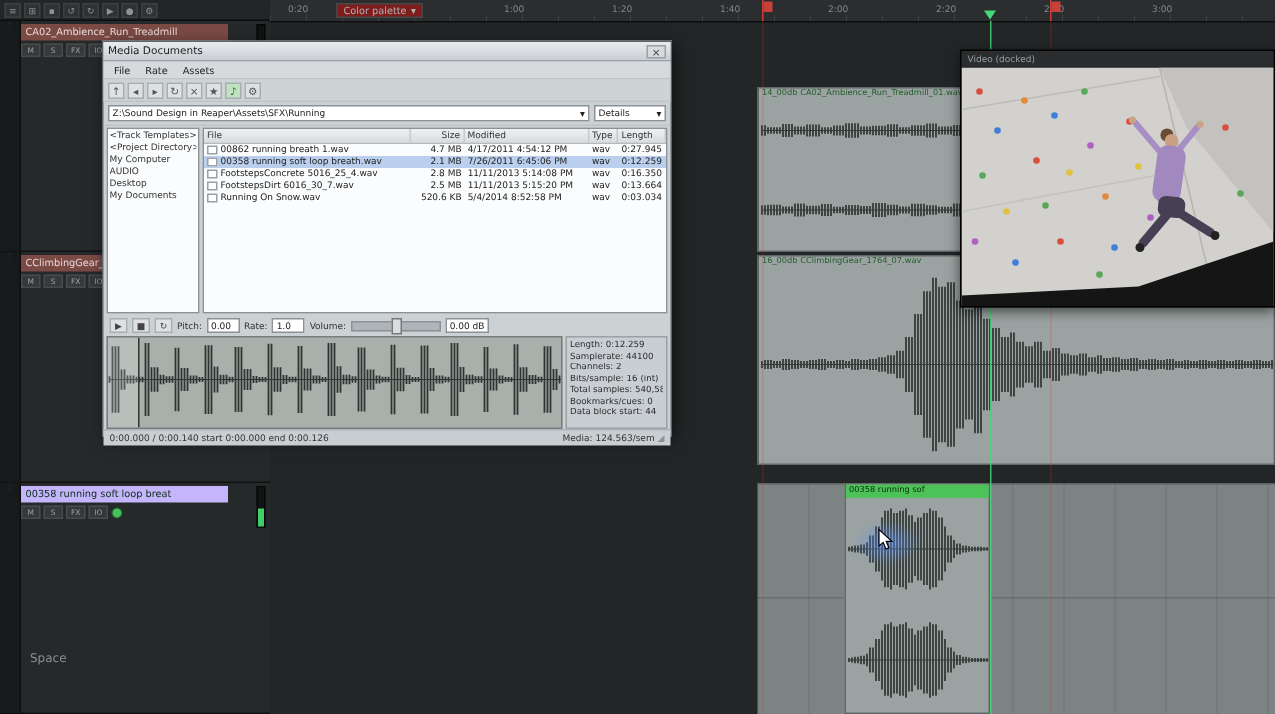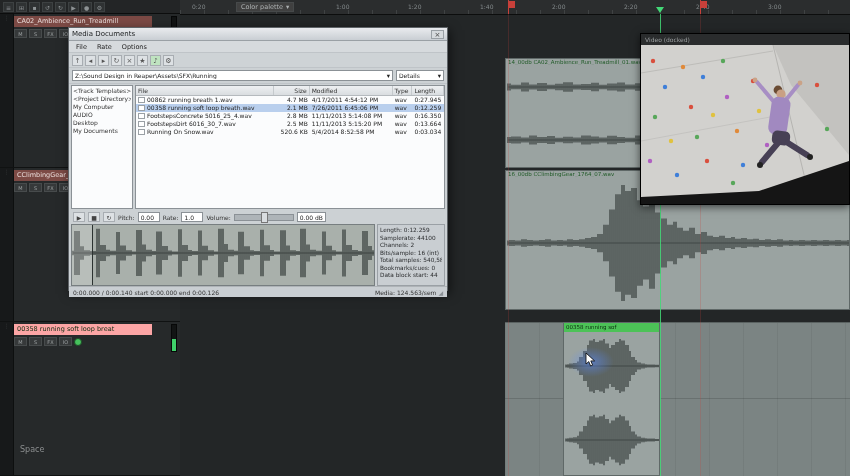--- a/index.html
+++ b/index.html
@@ -2,21 +2,21 @@
 <html><head>
 <meta charset="utf-8">
 <style>
   html,body{margin:0;padding:0}
   body{width:850px;height:476px;overflow:hidden;background:#101112;font-family:"DejaVu Sans",sans-serif}
   .screen{position:relative;width:850px;height:476px;background:#1a1c1d;overflow:hidden}
 
   
   .topbar{position:absolute;left:0;top:0;width:180px;height:14px;background:#232526;border-bottom:1px solid #0c0d0d;display:flex;align-items:center;gap:2px;padding:0 3px;box-sizing:border-box;z-index:3}
   .tb-icon{width:11px;height:10px;background:#2f3233;border:1px solid #3d4142;color:#8d9294;font-size:6px;line-height:9px;text-align:center;box-sizing:border-box}
-  .palette-btn{position:absolute;left:236px;top:2px;height:10px;background:#404040;border:1px solid #46494a;color:#aeb2b3;font-size:6.5px;line-height:8px;padding:0 4px;display:flex;align-items:flex-end;gap:3px;z-index:4;box-sizing:border-box}
+  .palette-btn{position:absolute;left:224px;top:2px;height:10px;background:#7f1d1d;border:1px solid #46494a;color:#aeb2b3;font-size:6.5px;line-height:8px;padding:0 4px;display:flex;align-items:flex-end;gap:3px;z-index:4;box-sizing:border-box}
 
   
   .ruler{position:absolute;left:180px;top:0;width:670px;height:14px;background:#2b2d2e;border-bottom:1px solid #0c0d0d;z-index:1}
   .ruler-ticks{position:absolute;left:0;top:10px;width:100%;height:4px;background:repeating-linear-gradient(90deg,#3f4243 0 1px,transparent 1px 24px)}
   .tick{position:absolute;top:3px;font-size:6px;color:#83898b}
   .marker-stem{position:absolute;top:0;width:1px;height:14px;background:#c8403a;z-index:5}
   .marker-flag{position:absolute;top:1px;width:6px;height:7px;background:#c8403a;z-index:5}
   .marker-drop{position:absolute;top:14px;width:1px;height:462px;background:rgba(200,64,58,.22);z-index:2}
   .play-tri{position:absolute;top:7px;width:0;height:0;border-left:4px solid transparent;border-right:4px solid transparent;border-top:6px solid #43d977;z-index:5}
   .play-line{position:absolute;top:14px;width:1px;height:462px;background:rgba(67,217,119,.85);z-index:4}
@@ -81,21 +81,21 @@
   .pv-handle{position:absolute;left:26px;top:-3px;width:5px;height:9px;background:#d9dde0;border:1px solid #777}
   .me-wave-row{height:62px;display:flex;gap:2px;padding:0 2px;box-sizing:border-box}
   .me-wave{position:relative;flex:1;background:#a9b0ab;border:1px solid #777e80;box-sizing:border-box;overflow:hidden}
   .wave-played{position:absolute;left:0;top:0;width:20px;height:100%;background:rgba(255,255,255,.18)}
   .wave-cursor{position:absolute;left:20px;top:0;width:1px;height:100%;background:#2c3331}
   .me-info{width:68px;background:#c9ced2;border:1px solid #9aa0a5;padding:2px;box-sizing:border-box}
   .info-line{font-size:5.8px;color:#2c2e30;line-height:7.5px;white-space:nowrap;overflow:hidden}
   .me-status{height:10px;background:#c9ced2;border-top:1px solid #aeb3b7;display:flex;justify-content:space-between;align-items:center;padding:0 4px;font-size:6px;color:#333}
   .grip-glyph{font-size:6px;color:#8b9196}
 
-  .space-label{position:absolute;left:20px;top:445px;font-size:8px;color:#8b8e8f;z-index:3}
+  .space-label{position:absolute;left:20px;top:434px;font-size:8px;color:#8b8e8f;z-index:3}
 </style>
 </head>
 <body>
 
 <div class="screen">
 
   <div class="topbar" id="tb-icons">
       <span class="tb-icon">≡</span>
       <span class="tb-icon">⊞</span>
       <span class="tb-icon">▪</span>
@@ -157,21 +157,21 @@
           <span class="tbtn">FX</span>
           <span class="tbtn">IO</span>
           <span class="tled"></span>
         </div>
         <div class="tmeter">
           <i></i>
         </div>
       </div>
       <div class="track" style="top: 308px; height: 154px;">
         <div class="tgrip">⋮</div>
-        <div class="tname" style="background: #fca5a5; color: rgb(13, 44, 16);">00358 running soft loop breat</div>
+        <div class="tname" style="background: #c4b5fd; color: rgb(13, 44, 16);">00358 running soft loop breat</div>
         <div class="tbtns">
           <span class="tbtn">M</span>
           <span class="tbtn">S</span>
           <span class="tbtn">FX</span>
           <span class="tbtn">IO</span>
           <span class="tled"></span>
         </div>
         <div class="tmeter">
           <i></i>
         </div>
@@ -273,21 +273,21 @@
   </div>
 
   <div class="me-win">
     <div class="me-title">
       <span class="me-title-text">Media Documents</span>
       <span class="me-close">×</span>
     </div>
     <div class="me-menu" id="me-menu">
         <span>File</span>
         <span>Rate</span>
-        <span>Options</span>
+        <span>Assets</span>
       </div>
     <div class="me-toolbar" id="me-toolbar">
         <span class="me-ticon">↑</span>
         <span class="me-ticon">◂</span>
         <span class="me-ticon">▸</span>
         <span class="me-ticon">↻</span>
         <span class="me-ticon">×</span>
         <span class="me-ticon">★</span>
         <span class="me-ticon green">♪</span>
         <span class="me-ticon">⚙</span>

